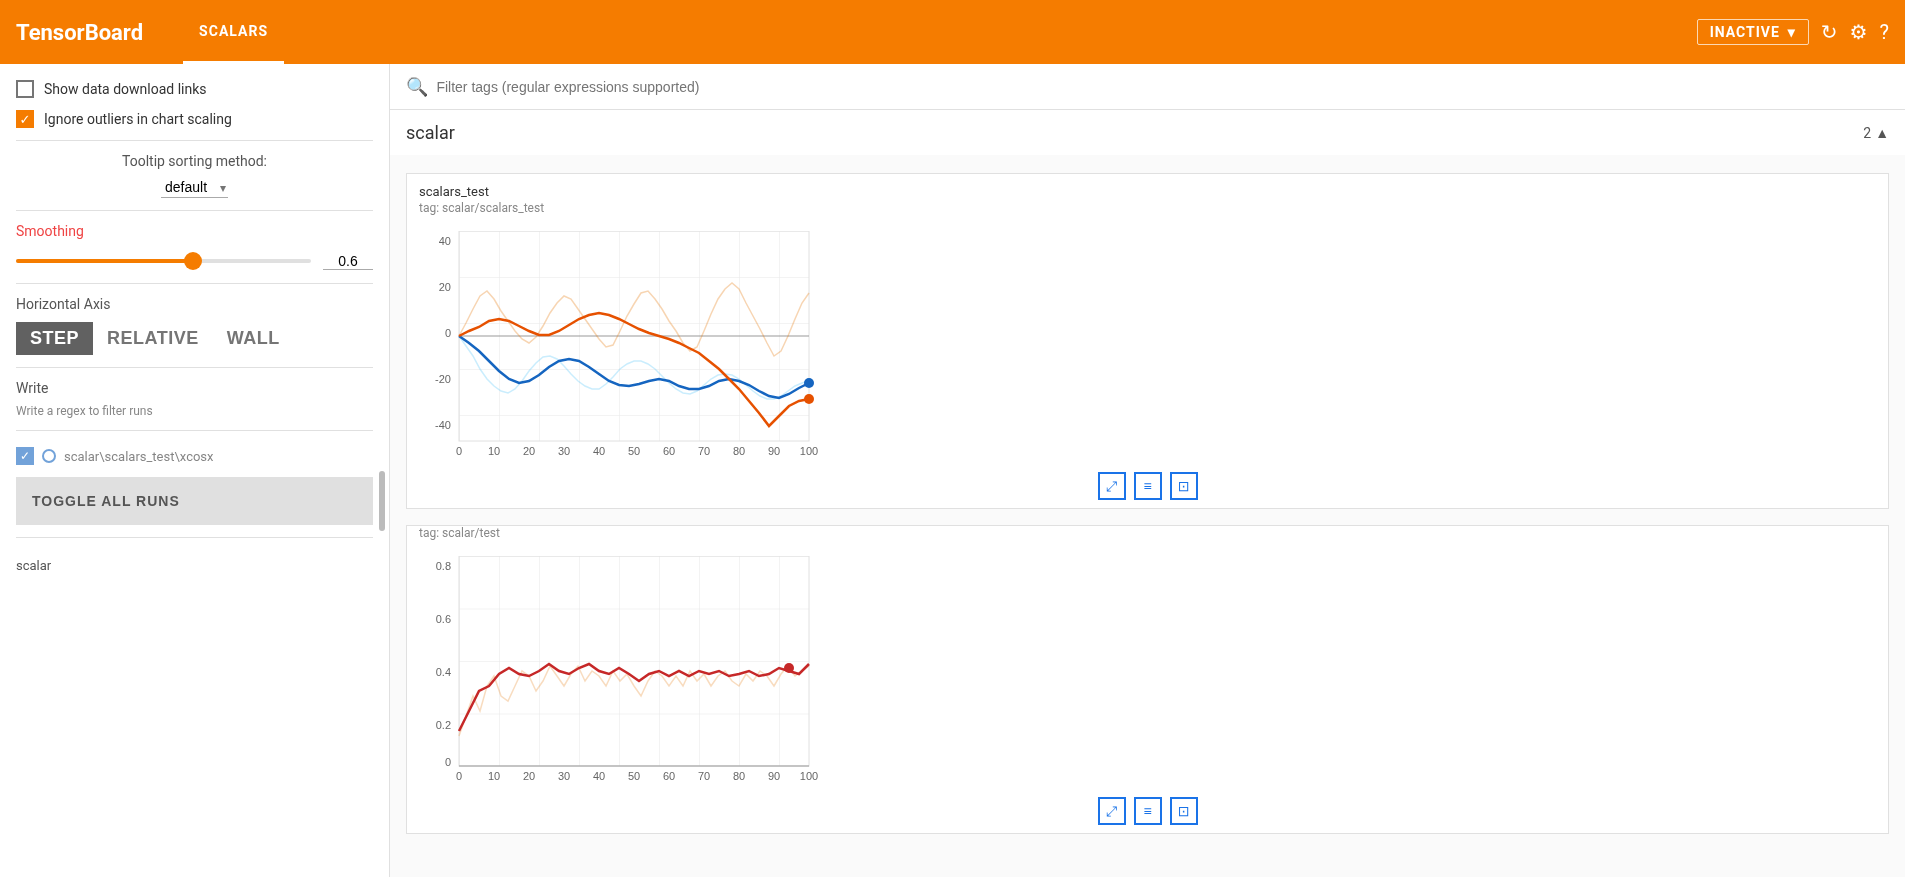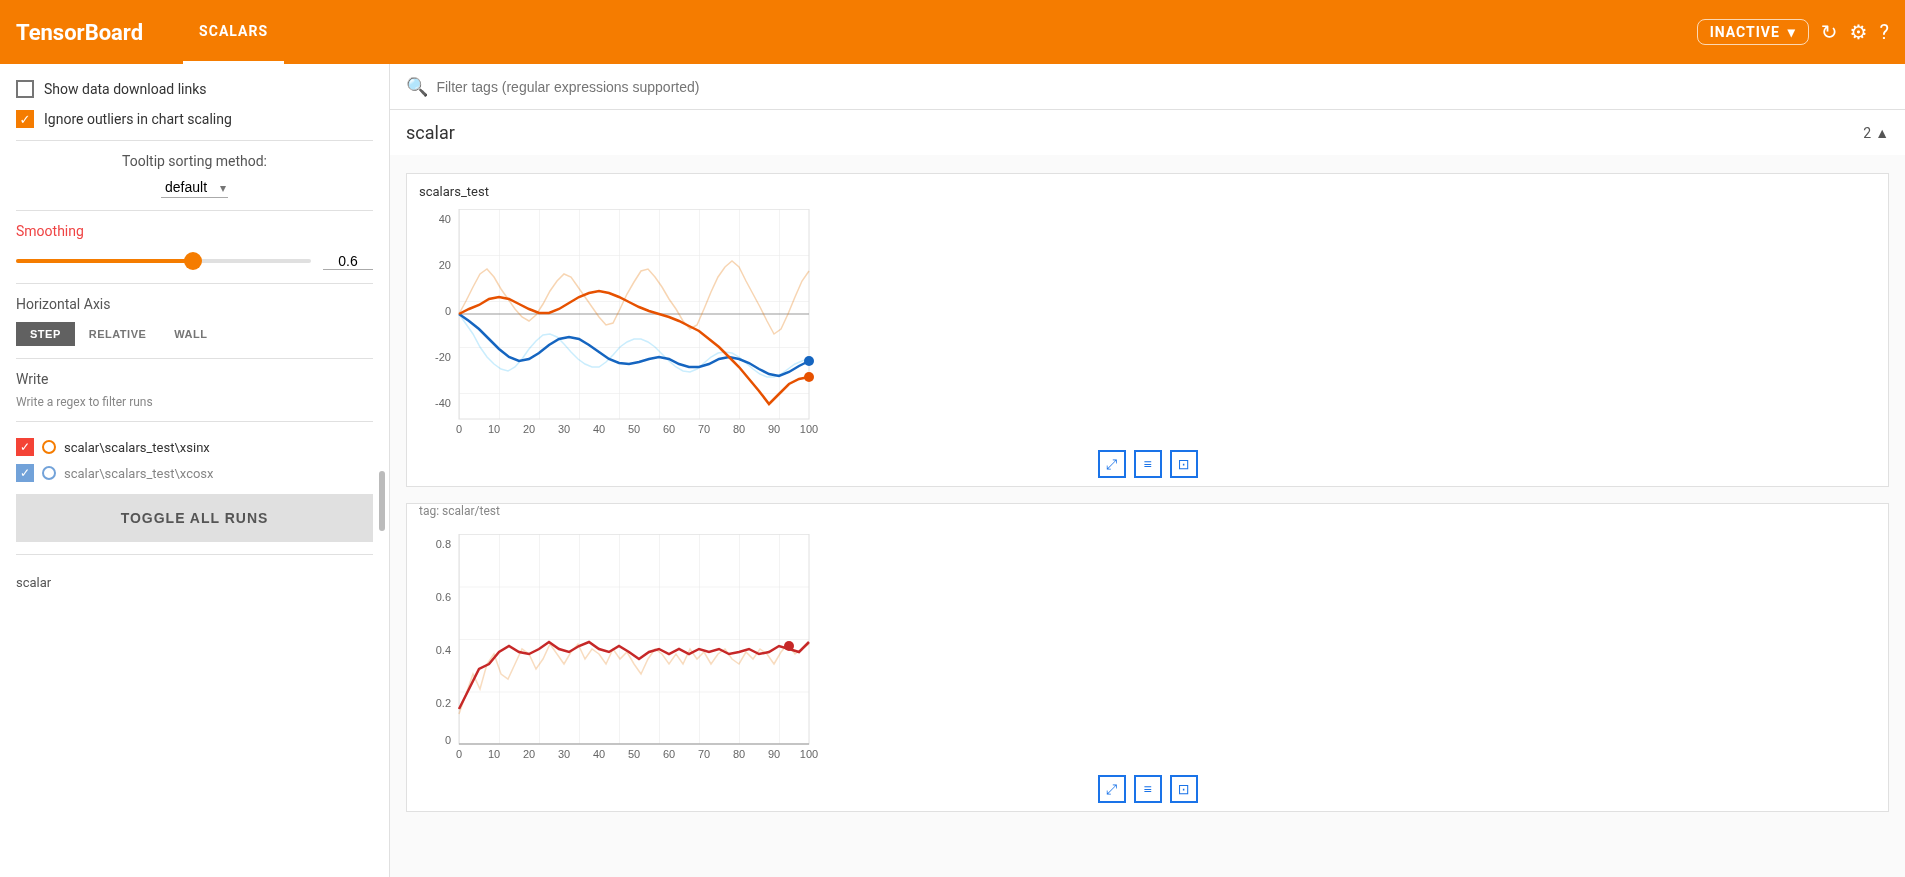--- a/index.html
+++ b/index.html
@@ -41,21 +41,21 @@
       margin-left: auto;
       display: flex;
       align-items: center;
       gap: 12px;
     }
     .inactive-dropdown {
       display: flex;
       align-items: center;
       gap: 8px;
       border: 1px solid rgba(255,255,255,0.7);
-      border-radius: 8px;
+      border-radius: 2px;
       padding: 4px 12px;
       font-size: 14px;
       font-weight: bold;
       letter-spacing: 1px;
       cursor: pointer;
     }
     .header-icon {
       font-size: 20px;
       cursor: pointer;
       color: white;
@@ -182,21 +182,21 @@
       width: 50px;
       font-size: 14px;
       text-align: center;
       background: transparent;
     }
 
     .h-axis-title { font-size: 14px; color: #555; margin-bottom: 10px; }
     .axis-buttons { display: flex; gap: 0; }
     .axis-btn {
       padding: 6px 14px;
-      font-size: 11px;
+      font-size: 18px;
       font-weight: bold;
       letter-spacing: 0.5px;
       border: none;
       cursor: pointer;
       background: transparent;
       color: #757575;
     }
     .axis-btn.active {
       background: #616161;
       color: white;
@@ -245,21 +245,21 @@
     .toggle-all-btn {
       width: calc(100% + 0px);
       padding: 16px;
       background: #e0e0e0;
       border: none;
       font-size: 14px;
       font-weight: bold;
       letter-spacing: 1px;
       color: #555;
       cursor: pointer;
-      text-align: center;
+      text-align: left;
       margin-top: 8px;
     }
 
     .sidebar-footer {
       font-size: 13px;
       color: #555;
       padding: 8px 0;
     }
 
     
@@ -412,25 +412,20 @@
     </div>
 
     <hr class="divider">
 
     
     <div class="runs-title">Write</div>
     <div class="runs-filter">Write a regex to filter runs</div>
     <hr class="divider">
 
     
-    <div class="run-item">
-      <div class="run-cb" style="background:#f44336;"></div>
-      <div class="run-dot orange"></div>
-      <span class="run-label">scalar\scalars_test\xsinx</span>
-    </div>
 
     <div class="run-item" style="opacity:0.6;">
       <div class="run-cb blue" style="background:#1565c0;"></div>
       <div class="run-dot blue"></div>
       <span class="run-label">scalar\scalars_test\xcosx</span>
     </div>
 
     
     <div class="scrollbar-hint"></div>
 
@@ -453,20 +448,21 @@
       <div class="section-count">
         <span>2</span>
         <span>▲</span>
       </div>
     </div>
 
     <div class="charts-area">
 
       <div class="chart-card">
         <div class="chart-title">scalars_test</div>
+        <div class="chart-tag">tag: scalar/scalars_test</div>
         <div class="chart-svg-container">
           <svg width="400" height="230">
 
             <defs>
               <pattern id="grid1" width="40" height="46" patternUnits="userSpaceOnUse">
                 <path d="M 40 0 L 0 0 0 46" fill="none" stroke="#e8e8e8" stroke-width="1"></path>
               </pattern>
             </defs>
 
             <text x="32" y="14" font-size="11" fill="#666" text-anchor="end">40</text>

